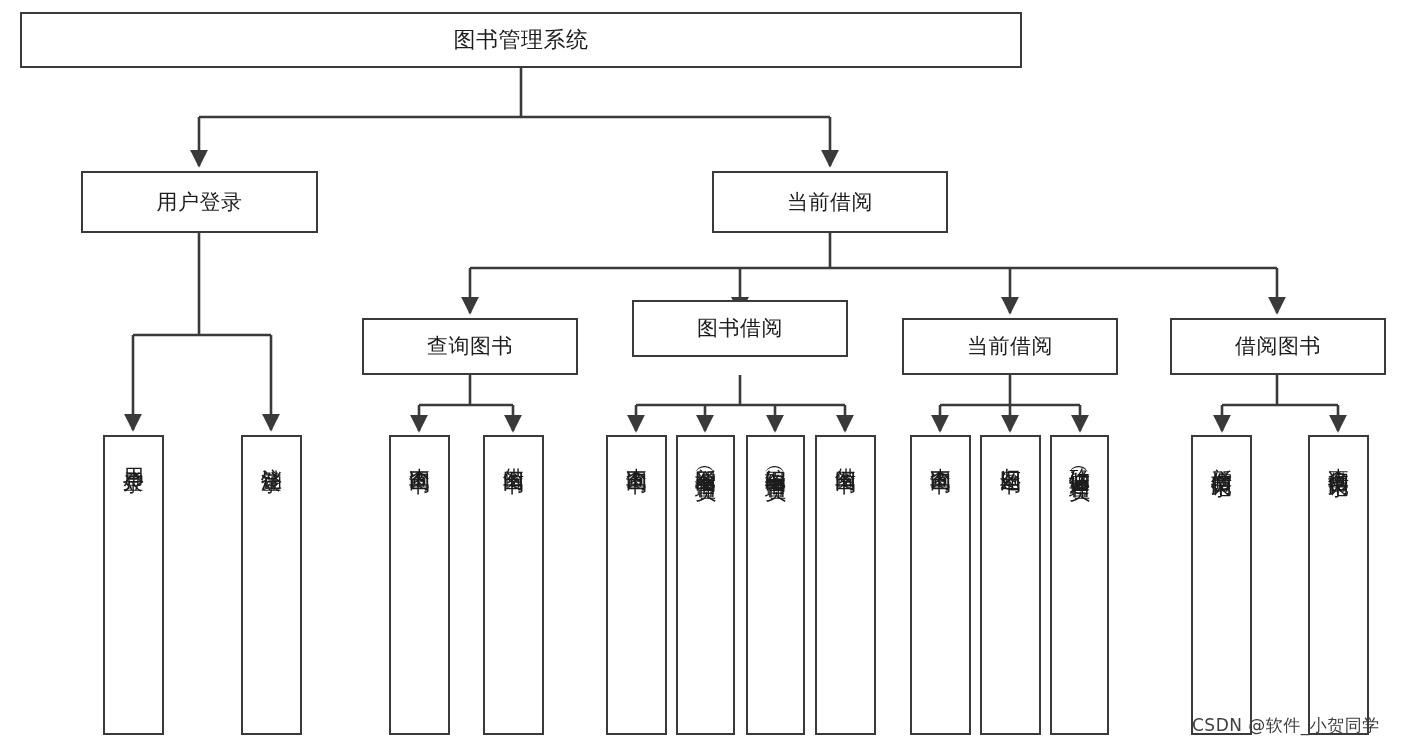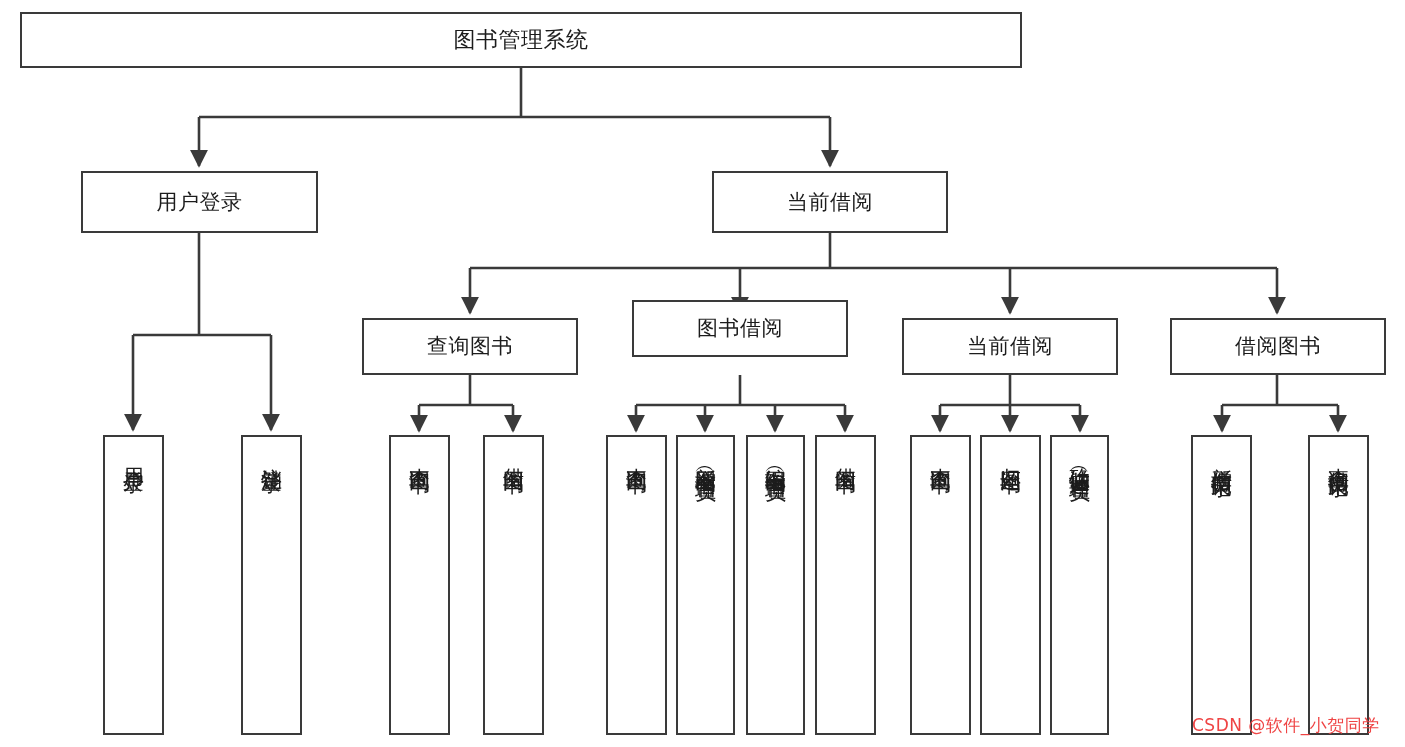--- a/index.html
+++ b/index.html
@@ -55,21 +55,21 @@
     font-size: 21px;
     line-height: 1.05;
     letter-spacing: 2px;
     white-space: nowrap;
   }
   #title-node .label {
     font-size: 22px;
   }
   .watermark {
     position: absolute;
-    color: #ef4444;
+    color: #404040;
     font-size: 17px;
     letter-spacing: 0.5px;
     white-space: nowrap;
     font-family: "DejaVu Sans", "Liberation Sans", sans-serif;
   }
 </style>
 </head>
 <body>
 
 <div id="canvas">

